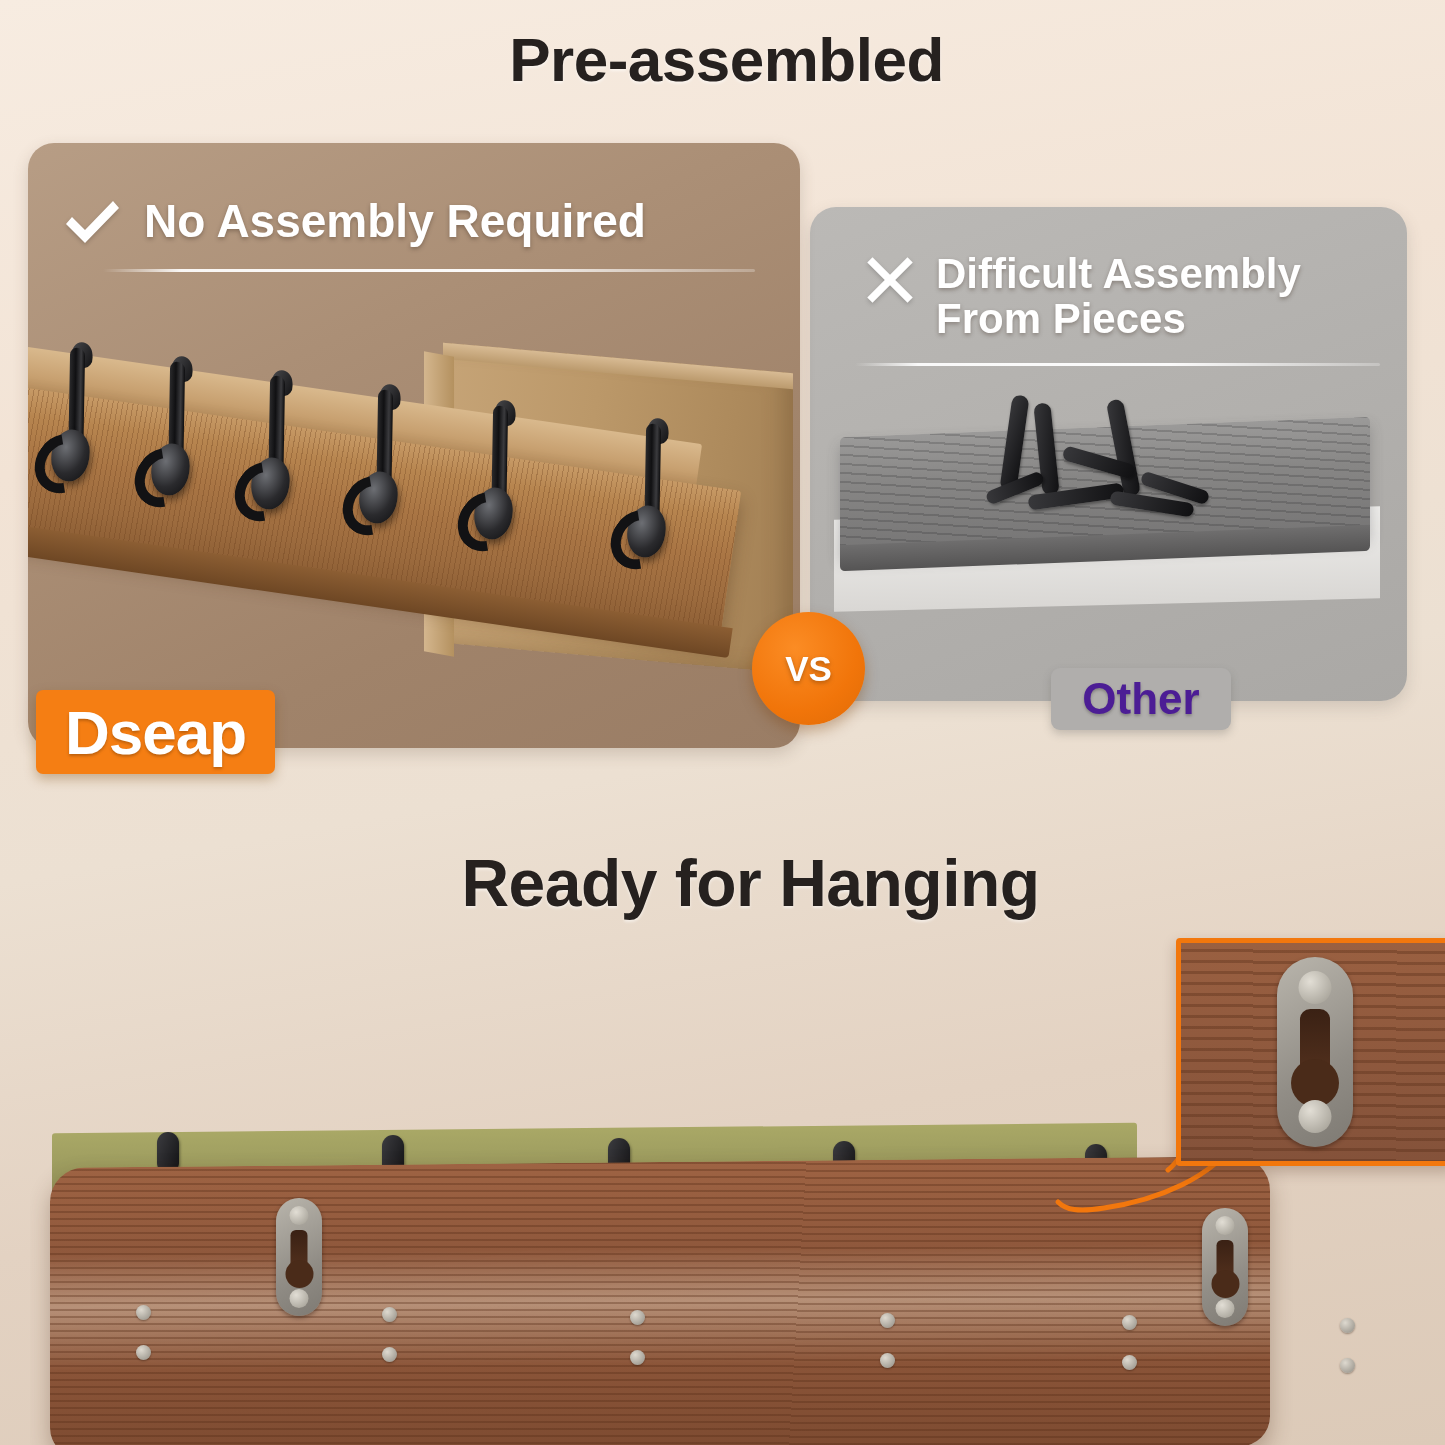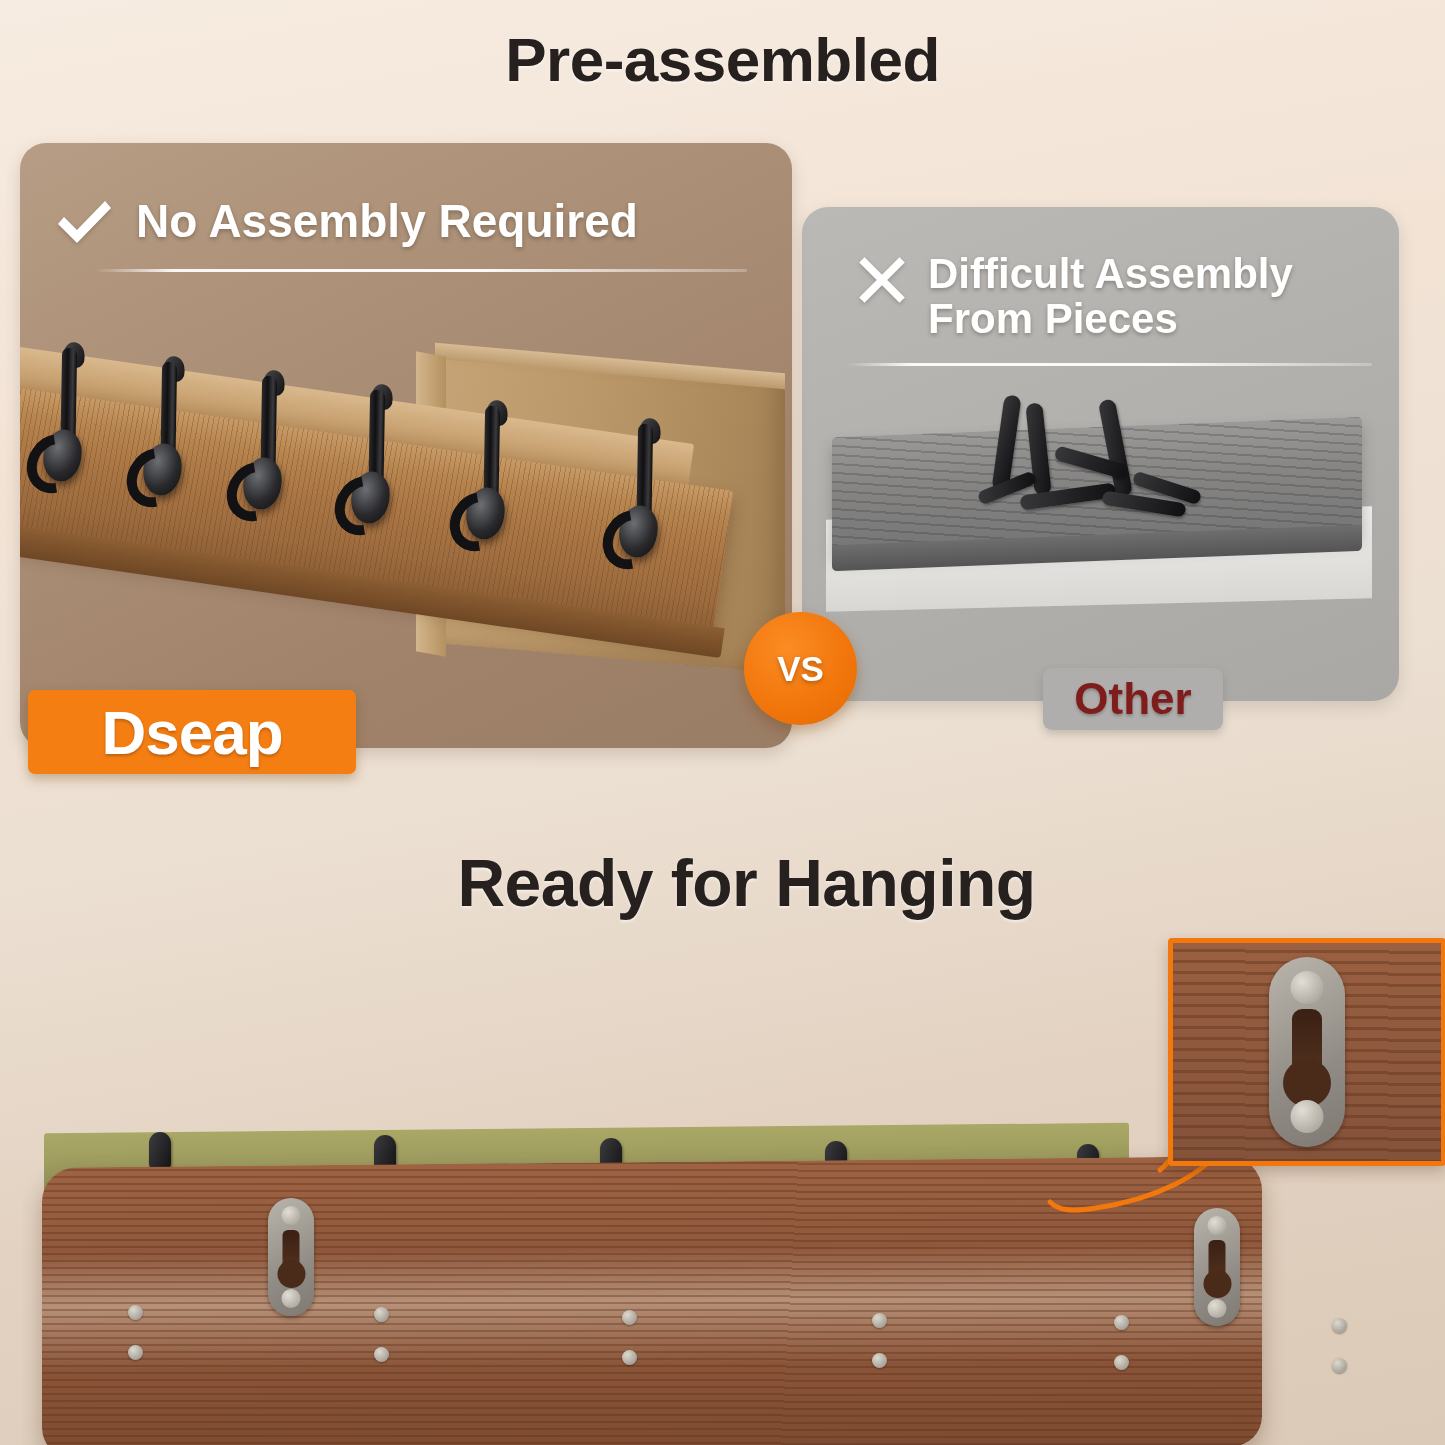--- a/index.html
+++ b/index.html
@@ -2,21 +2,21 @@
 <html><head>
 <meta charset="utf-8">
 <style>
   html,body{margin:0;padding:0;}
   body{
     width:1445px;height:1445px;overflow:hidden;
     font-family:"Liberation Sans", sans-serif;
     background:linear-gradient(170deg,#f7ece1 0%,#f2e3d5 28%,#ece0d2 52%,#e3d2c2 74%,#dccab8 100%);
     position:relative;
   }
-  .stage{position:absolute;inset:0;}
+  .stage{position:absolute;inset:0;margin-left:8px;}
 
   
   .heading{
     position:absolute;left:0;width:100%;text-align:center;
     font-weight:bold;color:#26211f;letter-spacing:-0.5px;
     text-shadow:0 2px 3px rgba(255,255,255,.55);
   }
   #h-top{top:24px;font-size:62px;}
   #h-bottom{top:845px;font-size:66px;padding-left:24px;}
 
@@ -148,21 +148,21 @@
     background:linear-gradient(180deg,#6f6e6e,#555454);border-radius:0 0 5px 5px;
   }
   .loose{
     position:absolute;background:#18181a;border-radius:9px;
     box-shadow:1px 2px 3px rgba(0,0,0,.35);
   }
   .loose.b{background:linear-gradient(100deg,#38383b,#101012);}
 
   
   #badge-dseap{
-    position:absolute;left:28px;top:690px;width:328px;height:84px;
+    position:absolute;left:28px;top:690px;width:239px;height:84px;
     background:#f57e13;border-radius:7px;
     display:flex;align-items:center;justify-content:center;
     box-shadow:0 5px 12px rgba(120,70,10,.35);
   }
   #badge-dseap span{
     color:#fff;font-size:62px;font-weight:bold;letter-spacing:-1px;
     text-shadow:0 2px 3px rgba(120,60,5,.45);
   }
   #badge-vs{
     position:absolute;left:744px;top:612px;width:113px;height:113px;
@@ -170,21 +170,21 @@
     display:flex;align-items:center;justify-content:center;
     box-shadow:0 6px 14px rgba(120,60,5,.35);z-index:6;
   }
   #badge-vs span{color:#fff;font-size:35px;font-weight:bold;text-shadow:0 2px 4px rgba(120,60,5,.5);}
   #badge-other{
     position:absolute;left:1043px;top:668px;width:180px;height:62px;
     background:#b0aeac;border-radius:9px;
     display:flex;align-items:center;justify-content:center;z-index:6;
     box-shadow:0 4px 9px rgba(90,88,86,.28);
   }
-  #badge-other span{color:#7f1d1d;font-size:44px;font-weight:bold;text-shadow:0 2px 3px rgba(80,78,76,.45);}
+  #badge-other span{color:#4c1d95;font-size:44px;font-weight:bold;text-shadow:0 2px 3px rgba(80,78,76,.45);}
 
   
   #photo-bottom{position:absolute;left:22px;top:1110px;width:1345px;height:335px;overflow:hidden;}
   .olive{
     position:absolute;left:22px;top:18px;width:1085px;height:60px;
     background:linear-gradient(180deg,#a9a866,#94935a);
     transform:skewY(-0.55deg);border-radius:3px 3px 0 0;
   }
   .back-board{
     position:absolute;left:20px;top:52px;width:1220px;height:290px;

